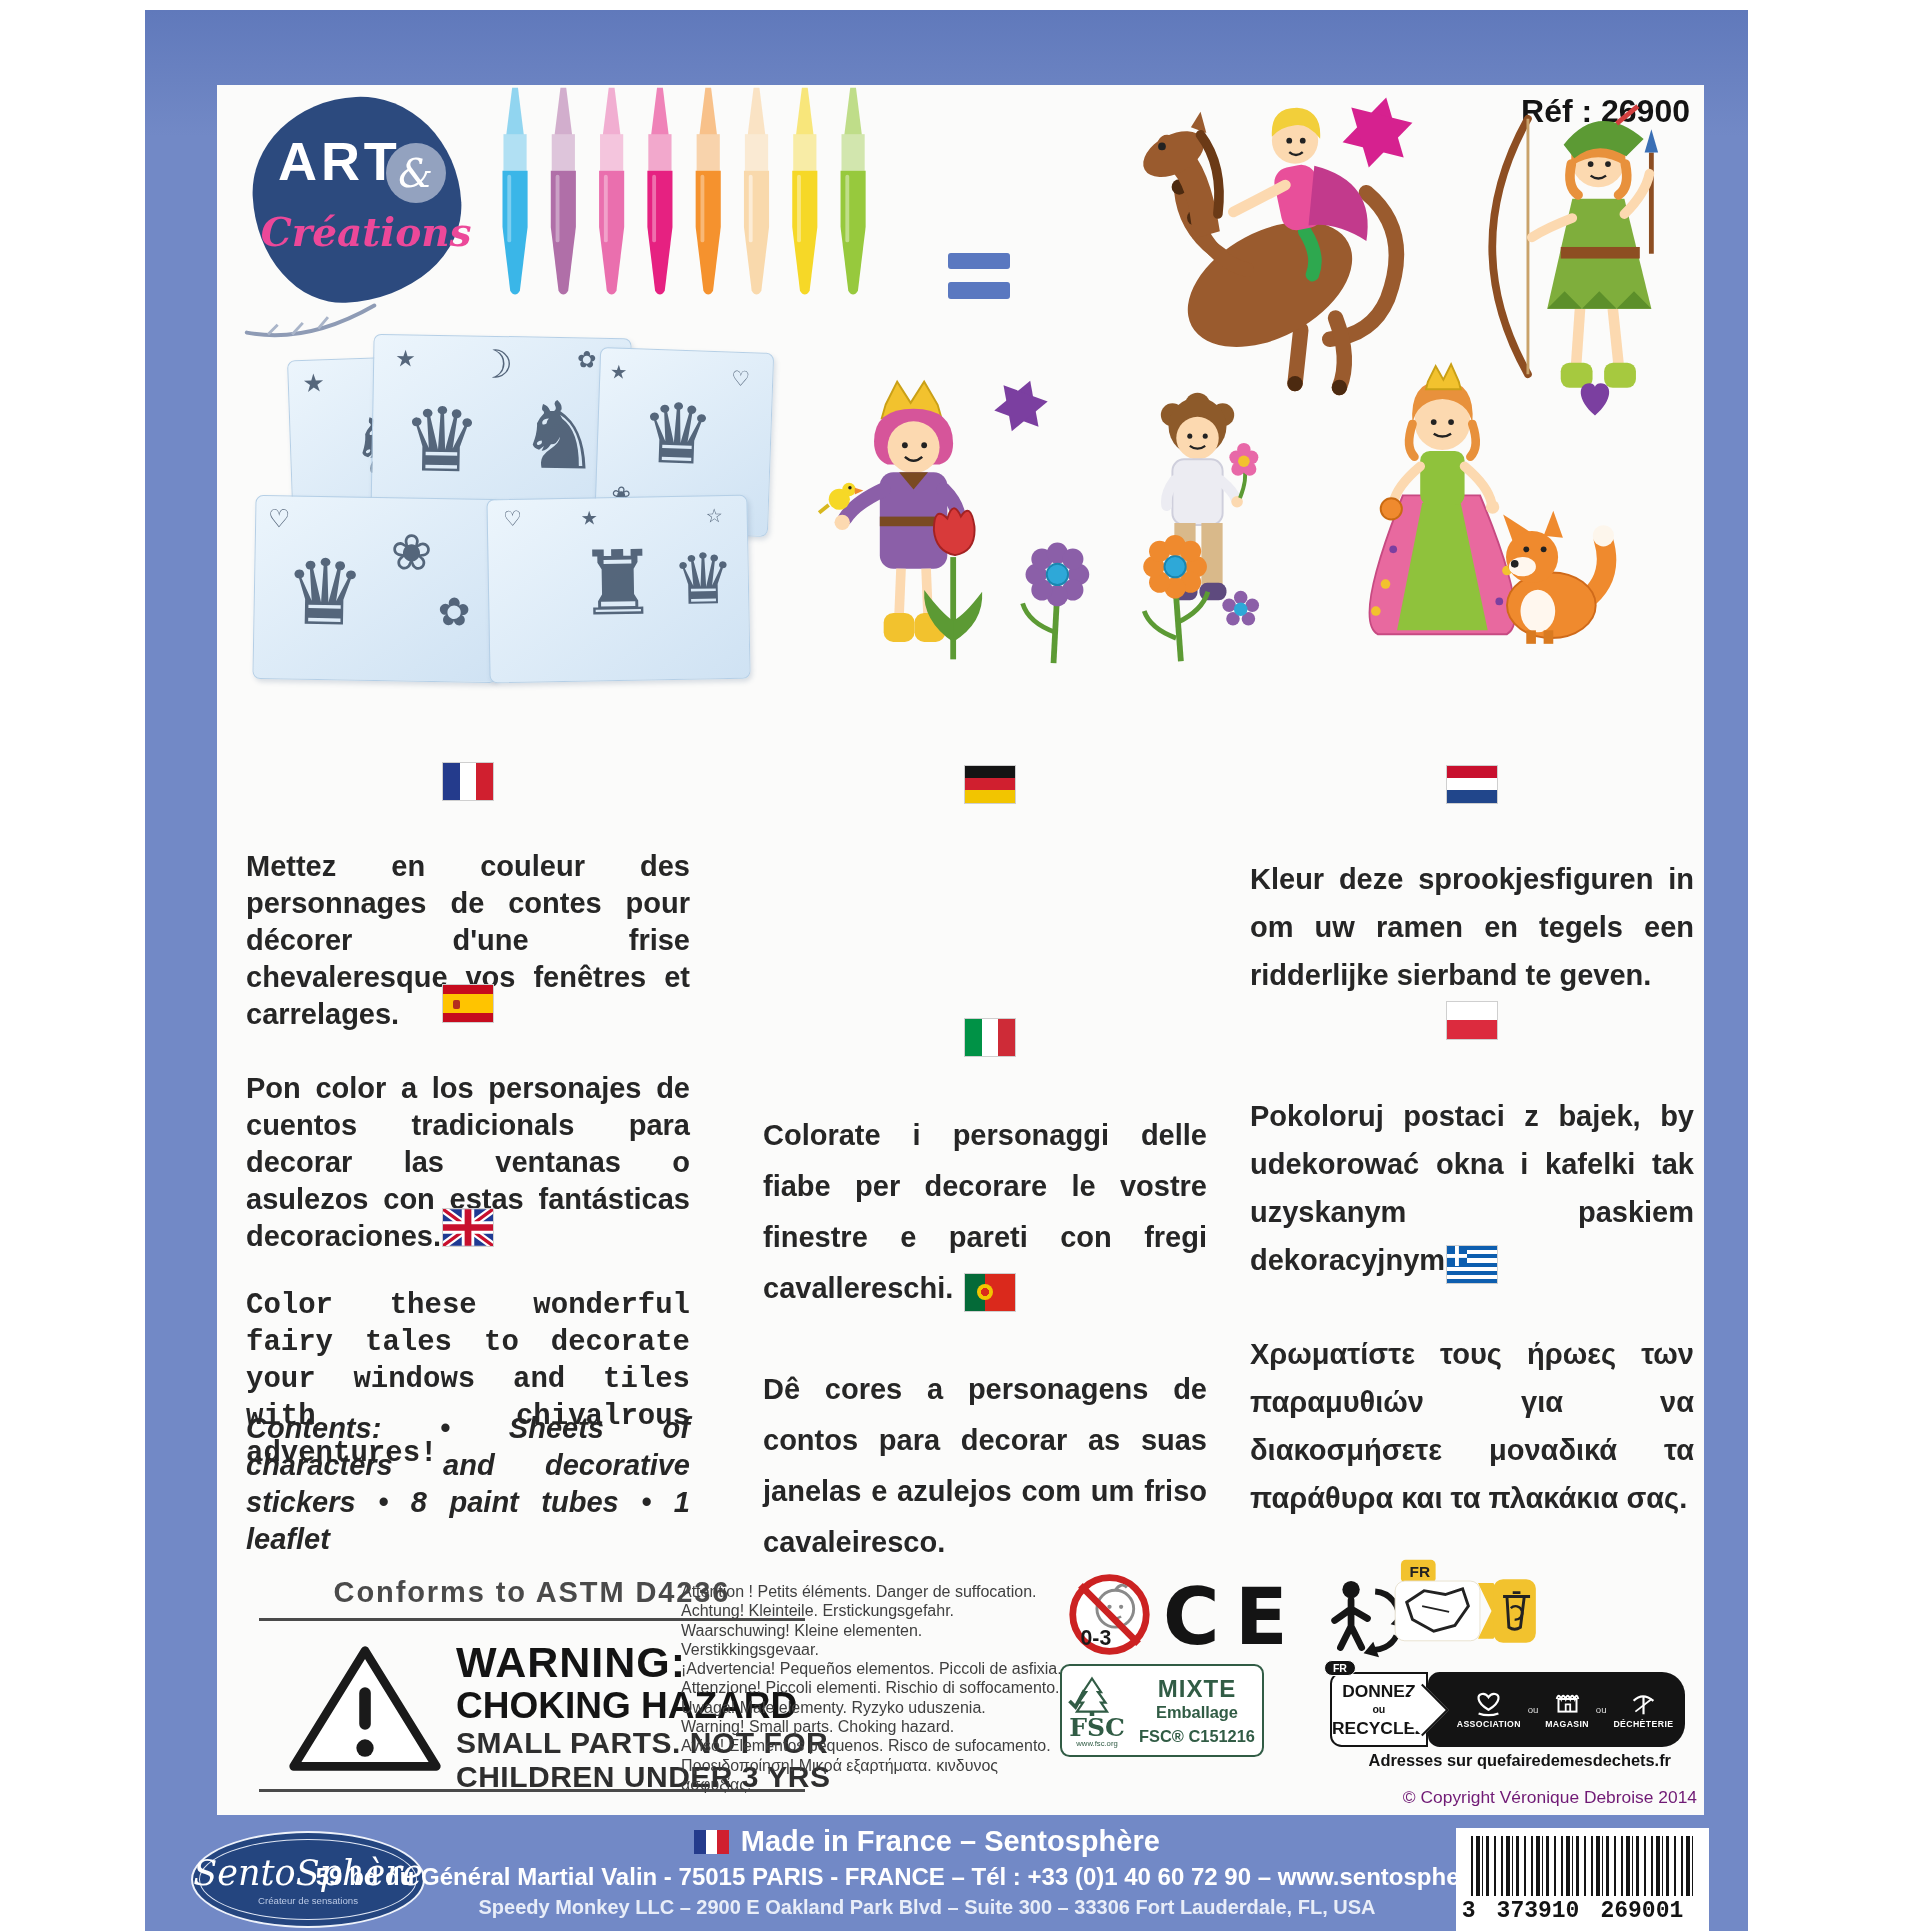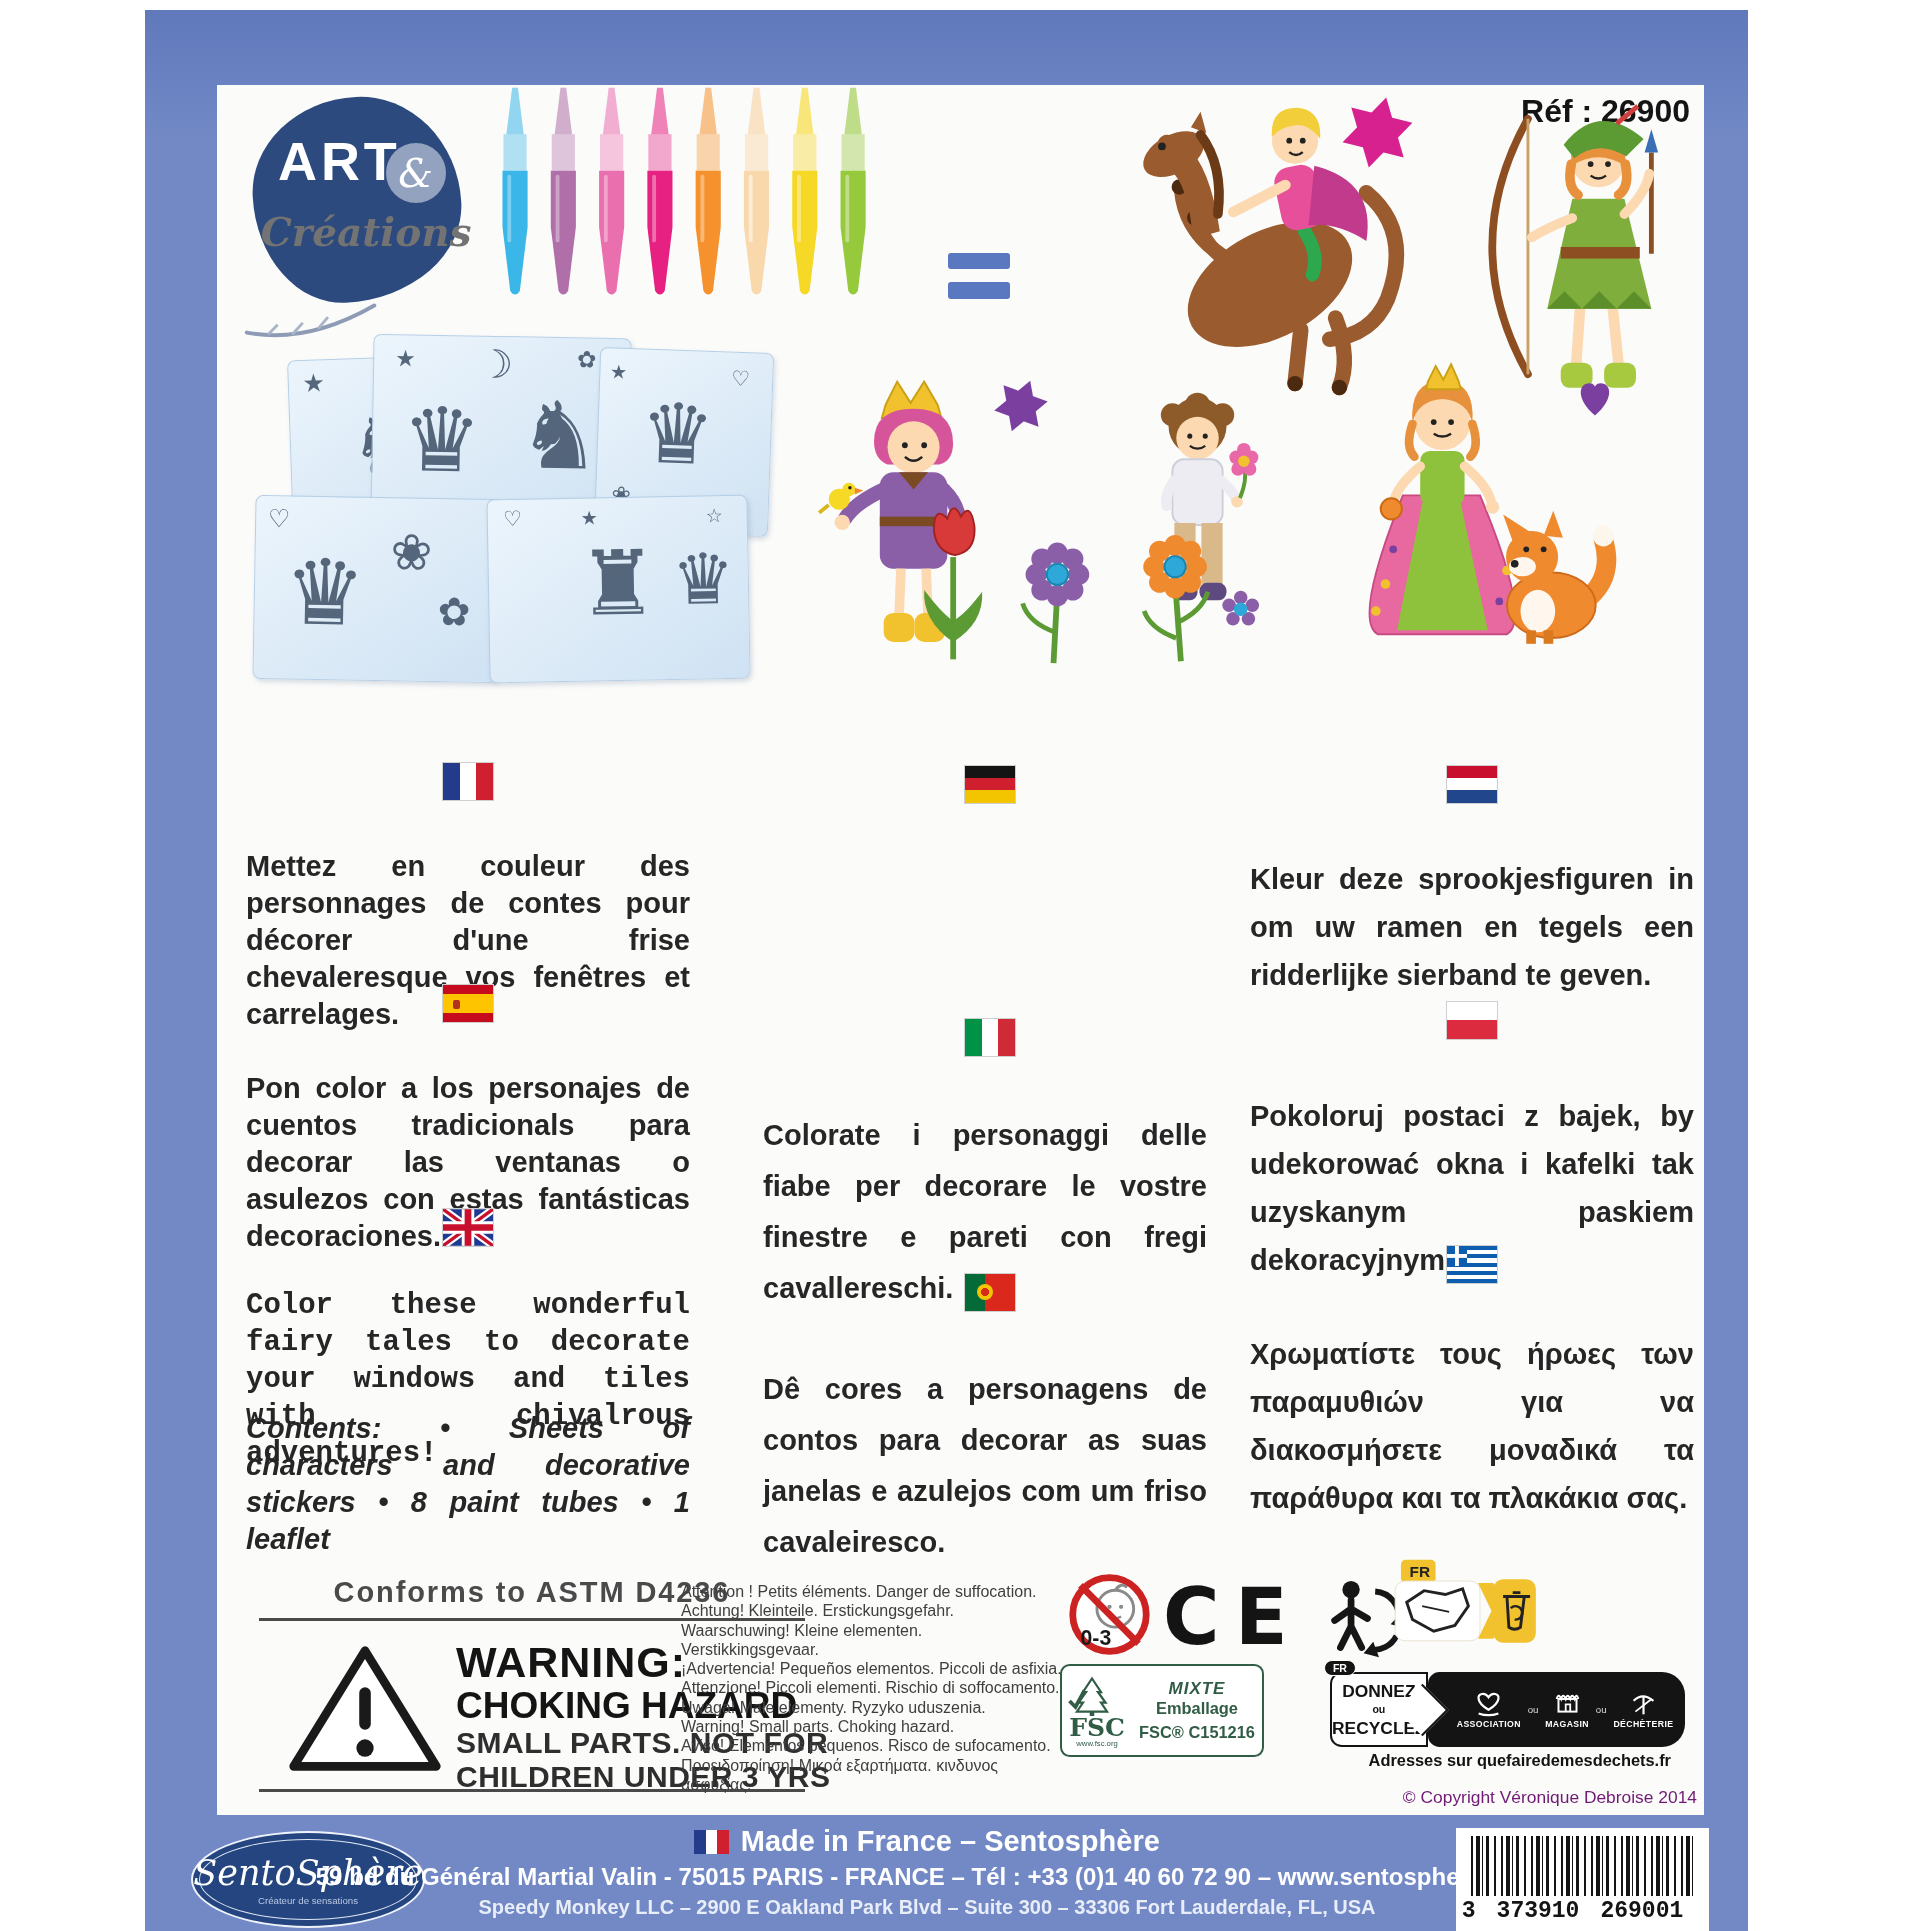--- a/index.html
+++ b/index.html
@@ -12,21 +12,21 @@
   
   .ref{left:1381px;top:93px;width:309px;text-align:right;font-size:32px;font-weight:800;color:#141414;}
   
   .brand{left:253px;top:97px;width:208px;height:205px;}
   .blob{position:absolute;inset:0;background:#2c4a7e;border-radius:52% 48% 58% 42%/46% 54% 46% 54%;transform:rotate(-3deg);}
   .brand .art{position:absolute;left:25px;top:33px;font-size:54px;font-weight:800;color:#fff;letter-spacing:3.9px;}
   .ampc{position:absolute;right:15.4px;top:46px;width:60px;height:60px;border-radius:50%;background:#93a2bf;
         display:flex;align-items:center;justify-content:center;}
   .ampc span{font-family:"DejaVu Serif",serif;font-style:italic;font-size:39px;color:#fff;}
   .creations{position:absolute;left:7.7px;top:112px;width:189px;text-align:center;
-        font-family:"DejaVu Serif",serif;font-style:italic;font-weight:700;font-size:39px;color:#737373;}
+        font-family:"DejaVu Serif",serif;font-style:italic;font-weight:700;font-size:39px;color:#ec4899;}
   .sparkle-a::before{content:"✦";}
   .sparkle-b::before{content:"✧";}
   .sparkle-a{left:232px;top:75px;color:#f5cf2a;font-size:35px;}
   .sparkle-b{left:272px;top:108px;color:#f5cf2a;font-size:19.3px;}
   
   .eq{left:948px;top:239px;}
   .eq i{display:block;width:62px;height:16.4px;background:#5a78c0;border-radius:2.9px;margin:13.5px 0;}
   
   .sheet{position:absolute;background:linear-gradient(145deg,#ecf5fc,#cfe2f3);
          border:1.9px solid #b5cfe6;border-radius:7.7px;box-shadow:1.9px 2.9px 5.8px rgba(60,90,130,.18);}
@@ -62,21 +62,21 @@
   .w-l2,.w-l3{font-size:30px;font-weight:700;line-height:34px;color:#2e2e2e;letter-spacing:0.5px;}
   .smallwarn{left:681px;top:1582px;width:381px;font-size:16px;line-height:19.3px;color:#3f3f3f;font-weight:500;}
   .ce{left:1163px;top:1572px;font-size:77px;font-weight:700;letter-spacing:15.4px;color:#141414;
       font-family:"DejaVu Sans",sans-serif;transform:scaleY(1.02);}
   .fscbox{left:1060px;top:1664px;width:200px;height:89px;border:2.9px solid #315c45;border-radius:9.7px;
           background:#fff;display:flex;align-items:center;color:#315c45;}
   .fsc-l{width:70px;text-align:center;}
   .fsc-l .b{font-family:"DejaVu Serif",serif;font-weight:700;font-size:25px;line-height:23px;}
   .fsc-l .u{font-size:7.7px;}
   .fsc-r{flex:1;text-align:center;font-weight:700;}
-  .fsc-r .m{font-size:17px;letter-spacing:1px;font-style:italic;}
+  .fsc-r .m{font-size:24px;letter-spacing:1px;}
   .fsc-r .e{font-size:16.4px;font-weight:600;}
   .fsc-r .c{font-size:16.4px;margin-top:5px;}
   
   .donnez{left:1330px;top:1672px;width:340px;height:75px;display:flex;}
   .dz-badge{position:absolute;left:-5.8px;top:-11.6px;background:#141414;color:#fff;border:1.9px solid #fff;
             border-radius:9.7px;font-size:10.6px;font-weight:700;padding:1px 7.7px;z-index:3;}
   .dz-left{width:114px;background:#fff;border:2.9px solid #141414;border-radius:11.6px 0 0 11.6px;
            display:flex;flex-direction:column;align-items:center;justify-content:center;
            font-weight:800;font-size:17.4px;color:#141414;position:relative;z-index:2;line-height:18.3px;}
   .dz-left .dz-ou{font-size:10.6px;font-weight:700;}

